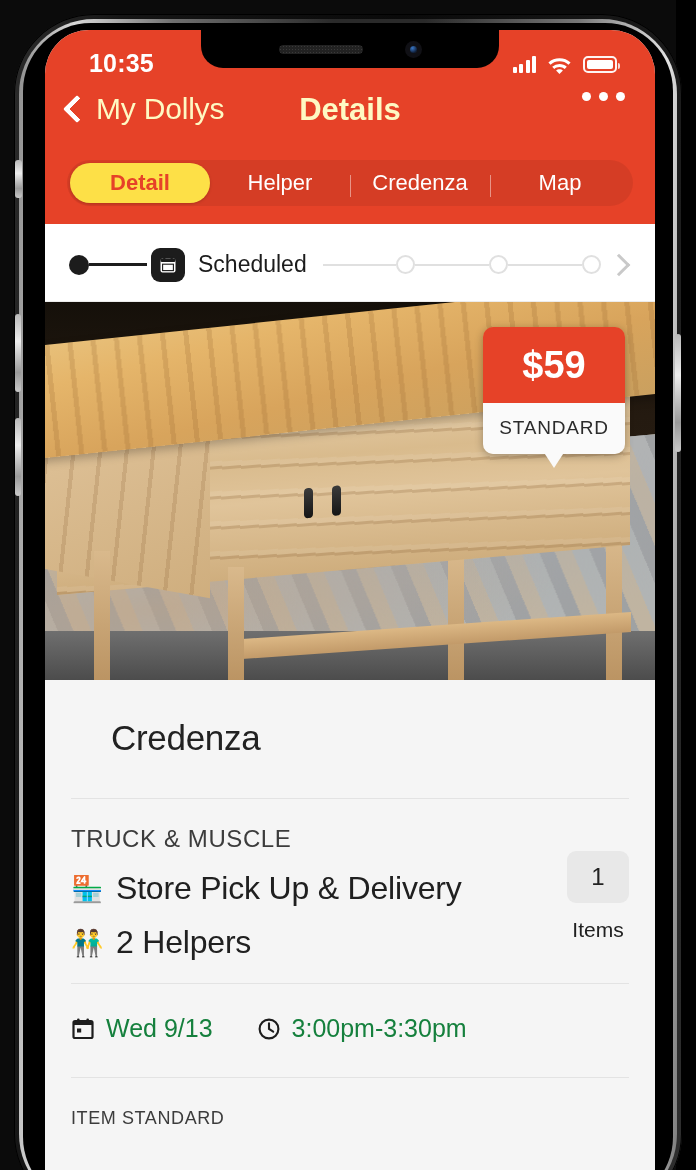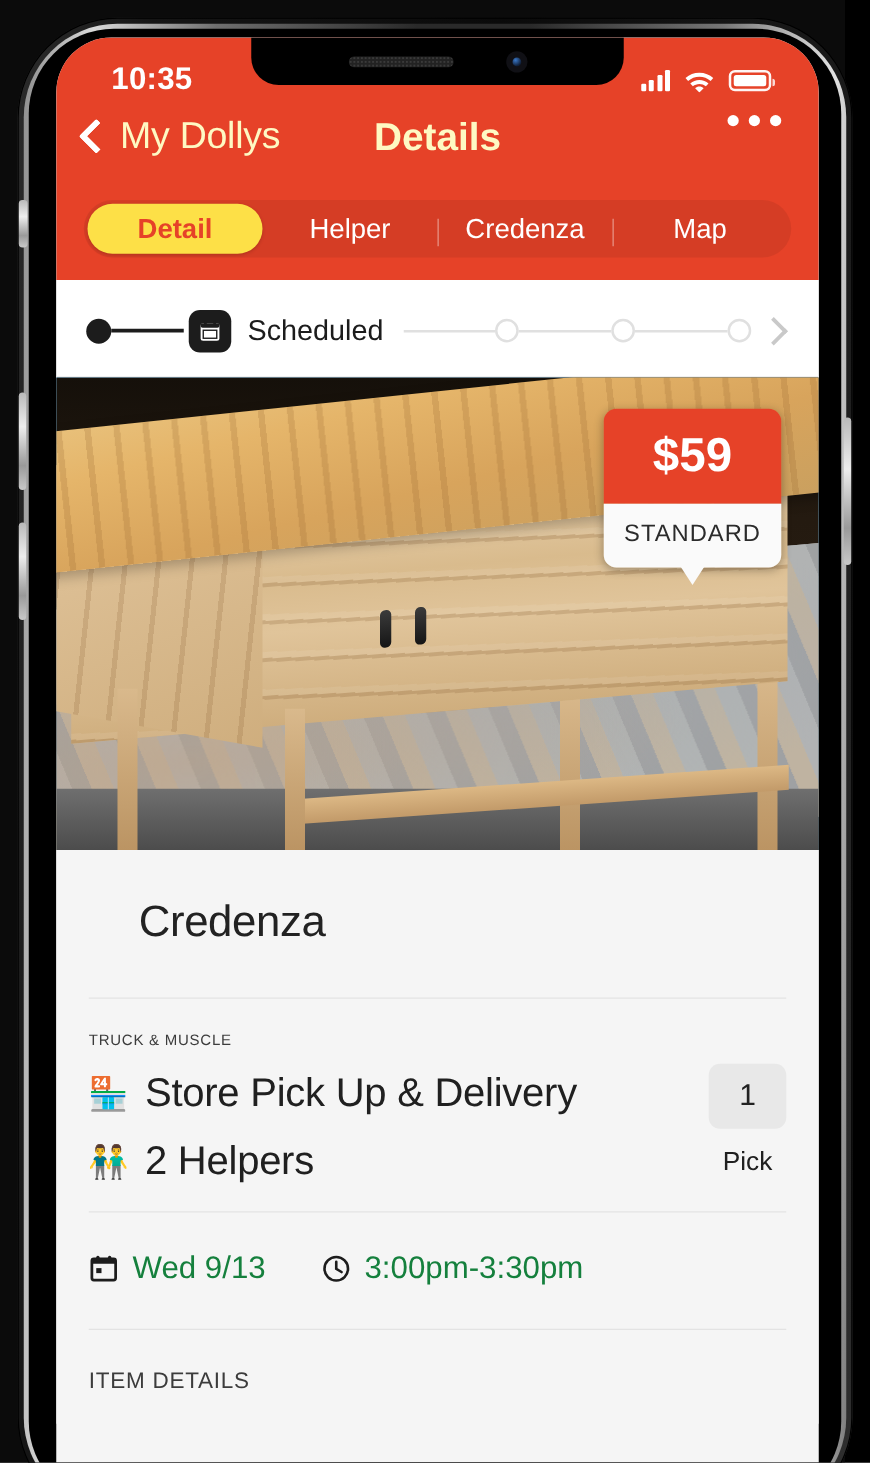--- a/index.html
+++ b/index.html
@@ -447,21 +447,21 @@
     letter-spacing: -0.3px;
     margin-left: 40px;
   }
   .rule { height: 1px; background: #e3e3e3; }
 
   .section {
     padding: 26px 0 22px;
     position: relative;
   }
   .section-label {
-    font-size: 12px;
+    font-size: 24px;
     color: #3c3c3c;
     letter-spacing: 0.6px;
   }
   .svc-row {
     display: flex;
     align-items: center;
     gap: 13px;
     margin-top: 17px;
   }
   .svc-emoji { font-size: 26px; line-height: 1; width: 32px; text-align: center; }
@@ -633,21 +633,21 @@
           <div class="svc-text">Store Pick Up &amp; Delivery</div>
         </div>
 
         <div class="svc-row">
           <div class="svc-emoji">👬</div>
           <div class="svc-text">2 Helpers</div>
         </div>
 
         <div class="items-box">
           <div class="items-count">1</div>
-          <div class="items-label">Pick</div>
+          <div class="items-label">Items</div>
         </div>
       </div>
 
       <div class="rule"></div>
 
       <div class="when-row">
         <div class="when-chunk">
           <svg class="ico" width="24" height="24" viewBox="0 0 24 24">
             <rect x="2.5" y="4" width="19" height="17" rx="1.6" fill="none" stroke="#1d1d1d" stroke-width="2.2"></rect>
             <rect x="2.5" y="4" width="19" height="4" fill="#1d1d1d"></rect>
@@ -661,17 +661,17 @@
           <svg class="ico" width="24" height="24" viewBox="0 0 24 24">
             <circle cx="12" cy="12" r="9.4" fill="none" stroke="#1d1d1d" stroke-width="2.1"></circle>
             <path d="M12 6.4V12l4.2 2.6" fill="none" stroke="#1d1d1d" stroke-width="2.1" stroke-linecap="round"></path>
           </svg>
           <div class="when-text">3:00pm-3:30pm</div>
         </div>
       </div>
 
       <div class="rule"></div>
 
-      <div class="footer-label">ITEM DETAILS</div>
+      <div class="footer-label">ITEM STANDARD</div>
     </div>
 
   </div>
 </div>
 
 </body></html>

